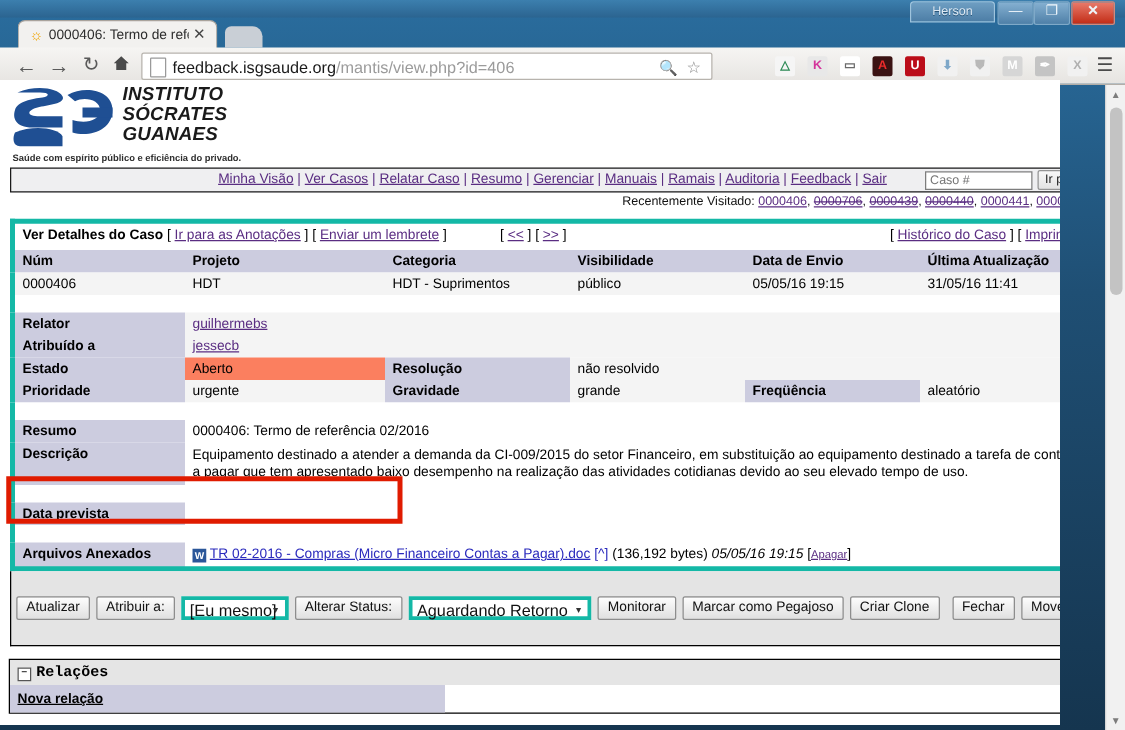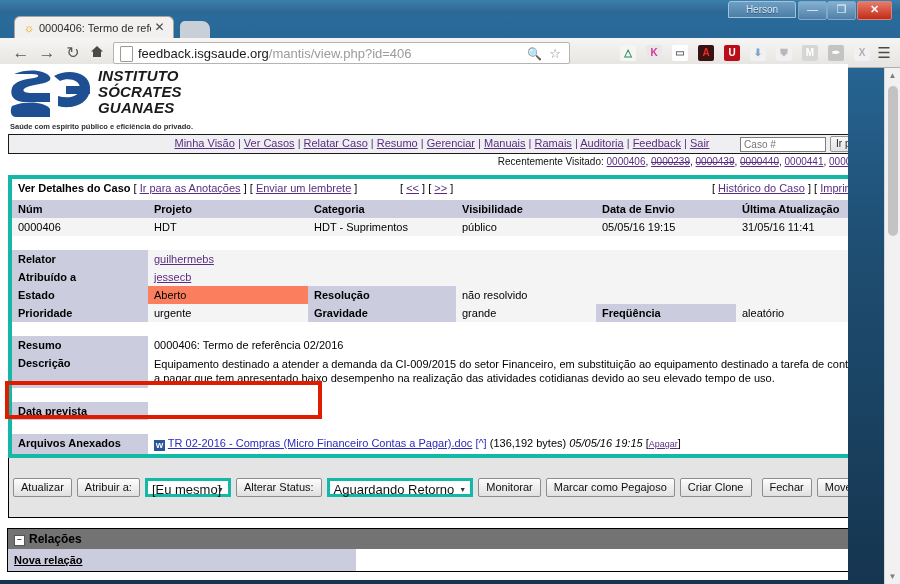--- a/index.html
+++ b/index.html
@@ -277,21 +277,21 @@
   }
   .tlabel { font-size: 11px; color: #111; }
   .gap { flex: 1 1 auto; }
 
   
   .section {
     width: 868px; margin: 10px auto 0 auto;
     border: 1px solid #000; background: #fff;
   }
   .sec-title {
-    font-weight: bold; font-size: 12px; padding: 3px 6px; background: #737373;
+    font-weight: bold; font-size: 12px; padding: 3px 6px; background: #e5e5e5; font-family: Liberation Mono, monospace;
   }
   .sec-title .tog {
     display:inline-block; width:9px; height:9px; border:1px solid #555;
     font-size:8px; line-height:8px; text-align:center; margin-right:4px;
     vertical-align: 1px; color:#333; background:#fff;
   }
   .rel-row { display: flex; align-items: center; text-decoration: underline; }
   .rel-left {
     width: 348px; background: #ccccdf; font-weight: bold;
     font-size: 11px; padding: 5px 6px; box-sizing: border-box;
@@ -400,21 +400,21 @@
       </div>
 
       <div id="navbar">
         <div id="navlinks"><a href="#">Minha Visão</a><span class="sep"> | </span><a href="#">Ver Casos</a><span class="sep"> | </span><a href="#">Relatar Caso</a><span class="sep"> | </span><a href="#">Resumo</a><span class="sep"> | </span><a href="#">Gerenciar</a><span class="sep"> | </span><a href="#">Manuais</a><span class="sep"> | </span><a href="#">Ramais</a><span class="sep"> | </span><a href="#">Auditoria</a><span class="sep"> | </span><a href="#">Feedback</a><span class="sep"> | </span><a href="#">Sair</a></div>
         <div id="nav-goto">
           <input id="caso-input" placeholder="Caso #" style="">
           <div class="smallbtn">Ir para</div>
         </div>
       </div>
 
-      <div id="recent"><span>Recentemente Visitado: </span><a href="#">0000406</a><span>, </span><a href="#" class="visited">0000239</a><span>, </span><a href="#" class="visited">0000439</a><span>, </span><a href="#" class="visited">0000440</a><span>, </span><a href="#">0000441</a><span>, </span><a href="#">0000442</a></div>
+      <div id="recent"><span>Recentemente Visitado: </span><a href="#">0000406</a><span>, </span><a href="#" class="visited">0000706</a><span>, </span><a href="#" class="visited">0000439</a><span>, </span><a href="#" class="visited">0000440</a><span>, </span><a href="#">0000441</a><span>, </span><a href="#">0000442</a></div>
 
       <table class="mantis">
         <tbody>
             <tr class="titlebar-row">
           <td colspan="6">
             <div id="detail-bar">
               <span class="left">
                 <b>Ver Detalhes do Caso</b>
                 <span class="brk">[ <a class="lnk" href="#">Ir para as Anotações</a> ]</span>
                 <span class="brk">[ <a class="lnk" href="#">Enviar um lembrete</a> ]</span>

